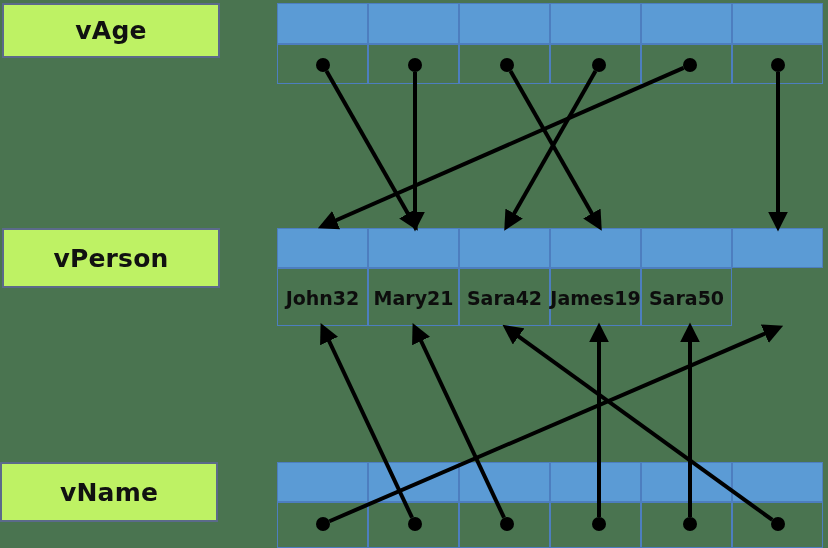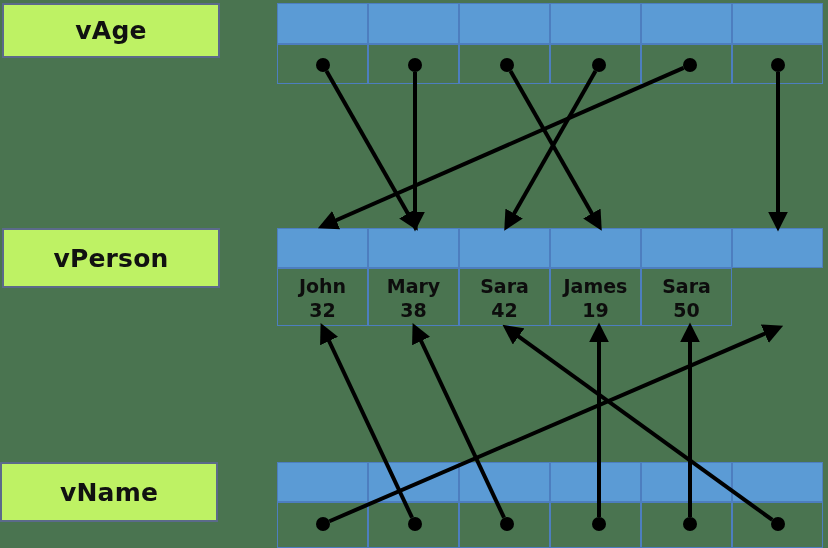--- a/index.html
+++ b/index.html
@@ -52,21 +52,21 @@
   .vrow {
     display: flex;
     width: 100%;
     box-sizing: border-box;
   }
   .vcell {
     box-sizing: border-box;
     width: 91px;
     border: 1px solid #4d7ebf;
     display: flex;
-    flex-direction: column;
+    flex-direction: row;
     align-items: center;
     justify-content: center;
   }
   .vrow.header .vcell {
     background: #5b9bd5;
     height: 41px;
   }
   .vrow.body .vcell {
     background: transparent;
     height: 43px;
@@ -179,21 +179,21 @@
           <span class="cell-line"></span>
         </div>
     </div>
     <div class="vrow body">
       <div class="vcell">
         <span class="cell-line">John</span>
         <span class="cell-line">32</span>
       </div>
       <div class="vcell">
         <span class="cell-line">Mary</span>
-        <span class="cell-line">38</span>
+        <span class="cell-line">21</span>
       </div>
       <div class="vcell">
         <span class="cell-line">Sara</span>
         <span class="cell-line">42</span>
       </div>
       <div class="vcell">
         <span class="cell-line">James</span>
         <span class="cell-line">19</span>
       </div>
       <div class="vcell">

